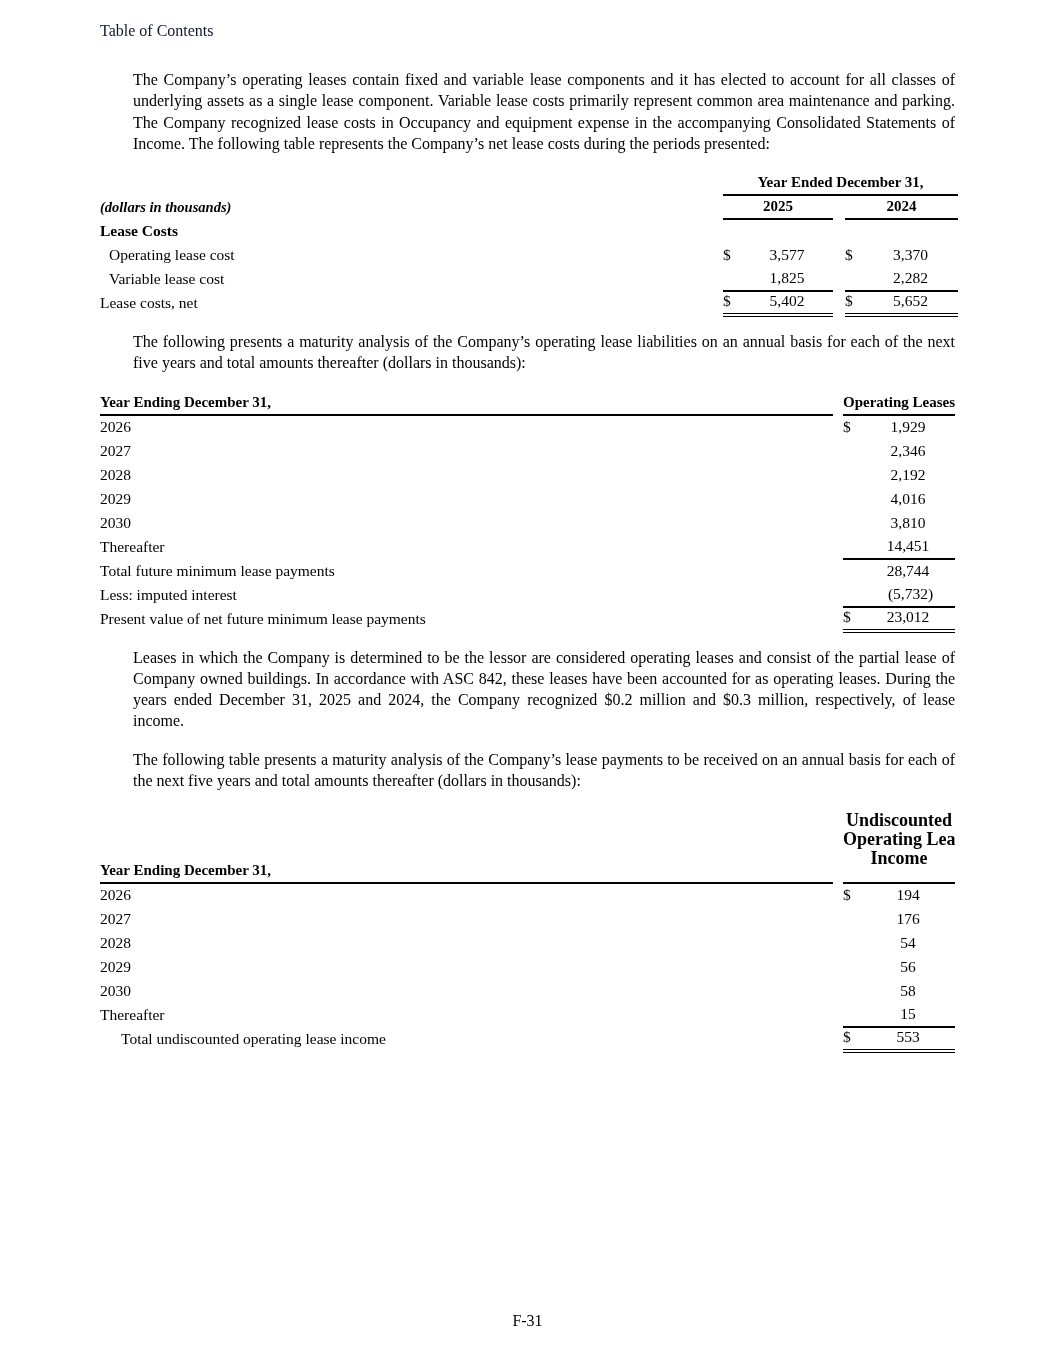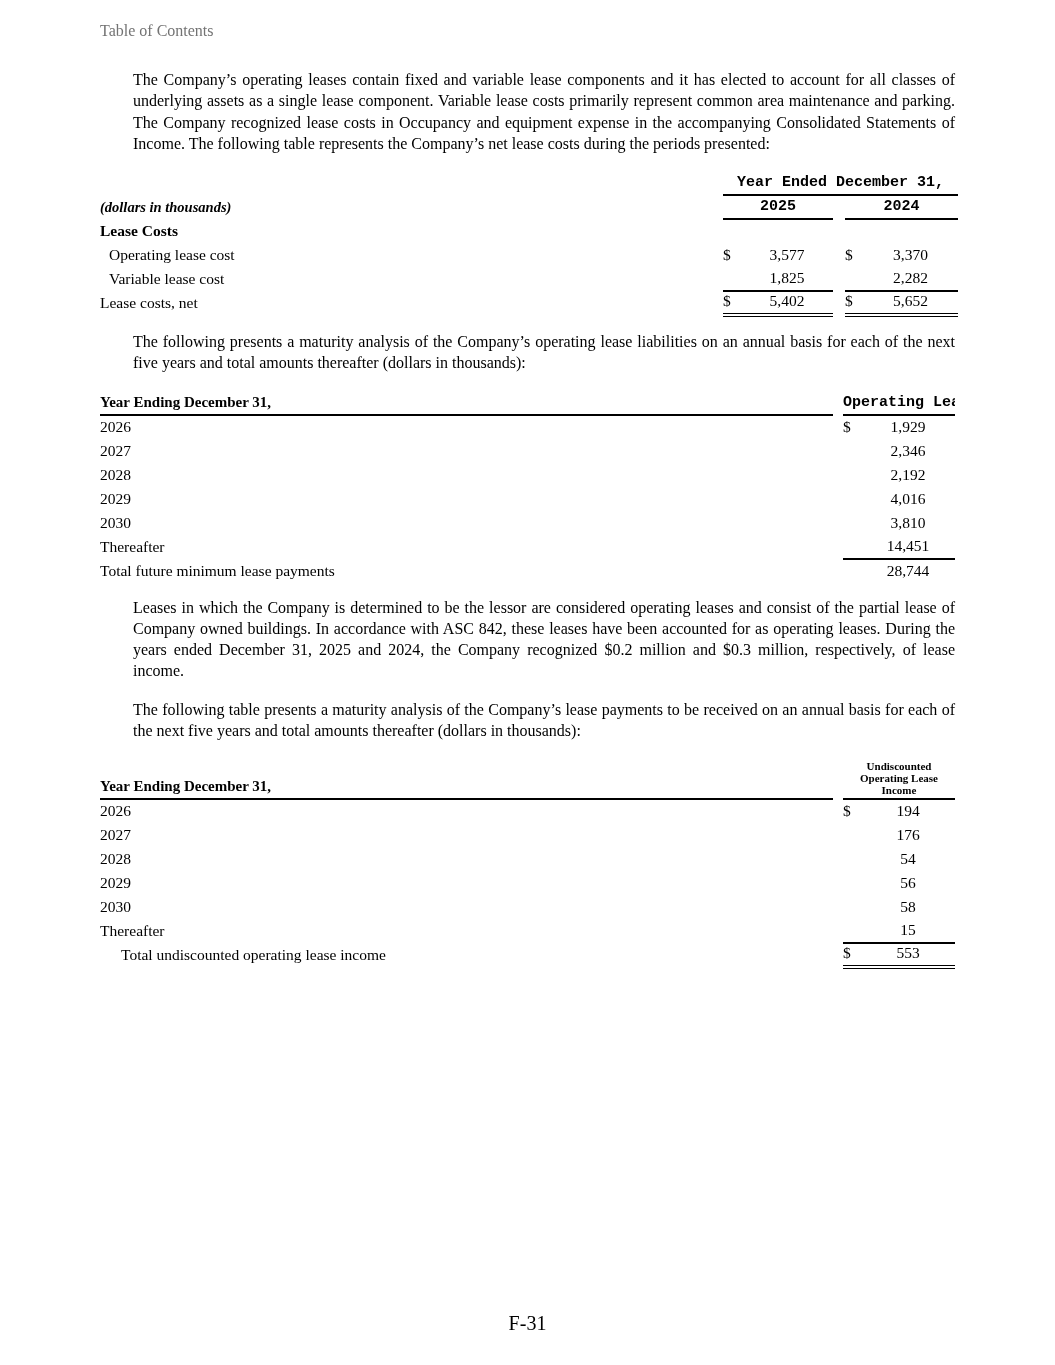--- a/index.html
+++ b/index.html
@@ -6,21 +6,21 @@
   html, body { background: #ffffff; }
   body {
     width: 1055px; height: 1365px;
     position: relative;
     font-family: "Liberation Serif", "DejaVu Serif", serif;
     color: #000000;
   }
   .page { padding: 22px 100px 0 100px; }
 
   .toc { font-size: 16px; margin-bottom: 29px; }
-  .toc a { color: #737373; text-decoration: none; cursor: pointer; }
+  .toc a { color: #0f172a; text-decoration: none; cursor: pointer; }
 
   p.body-text {
     font-size: 16px; line-height: 1.33;
     text-align: justify;
     margin-bottom: 17px;
     margin-left: 33px;
   }
 
   table { width: 100%; border-collapse: collapse; table-layout: fixed; }
   td {
@@ -41,37 +41,37 @@
   .t1 col.c-v2 { width: 89px; }
 
   .t2 col.c-label { width: 733px; }
   .t2 col.c-gap { width: 10px; }
   .t2 col.c-d { width: 24px; }
   .t2 col.c-v { width: 88px; }
 
   .hdr-bold { font-weight: bold; font-size: 15px; }
   .units { font-weight: bold; font-style: italic; font-size: 14.5px; }
   .section-hdr { font-weight: bold; }
-  .center { text-align: center; font-family: Liberation Mono, monospace; }
+  .center { text-align: center; }
   .val { text-align: center; padding-right: 6px; }
   .val.paren { padding-right: 1px; }
   .indent1 { padding-left: 9px; }
   .indent2 { padding-left: 21px; margin-top: 43px; }
 
   .rule-1 { border-bottom: 2px solid #000; }
   .rule-2 { border-bottom: 4px double #000; }
 
   .colhead-3line {
-    line-height: 1.06; font-weight: bold; font-size: 11px;
-    text-align: center; padding-bottom: 2px;
+    line-height: 1.06; font-weight: bold; font-size: 18px;
+    text-align: center; padding-bottom: 14px;
   }
 
   .footer {
     position: absolute; top: 1312px; left: 0;
-    width: 100%; text-align: center; font-size: 20px;
+    width: 100%; text-align: center; font-size: 16px;
   }
 </style>
 </head>
 <body>
 
 <div class="page">
 
   <div class="toc">
     <a>Table of Contents</a>
   </div>
@@ -183,20 +183,32 @@
       <td></td>
       <td class="rule-1"></td>
       <td class="val rule-1">14,451</td>
     </tr>
     <tr>
       <td>Total future minimum lease payments</td>
       <td></td>
       <td></td>
       <td class="val">28,744</td>
     </tr>
+    <tr>
+      <td>Less: imputed interest</td>
+      <td></td>
+      <td class="rule-1"></td>
+      <td class="val paren rule-1">(5,732)</td>
+    </tr>
+    <tr>
+      <td>Present value of net future minimum lease payments</td>
+      <td></td>
+      <td class="rule-2">$</td>
+      <td class="val rule-2">23,012</td>
+    </tr>
   </tbody>
     </table>
 
   <p class="body-text">Leases in which the Company is determined to be the lessor are considered operating leases and consist of the partial lease of Company owned buildings. In accordance with ASC 842, these leases have been accounted for as operating leases. During the years ended December 31, 2025 and 2024, the Company recognized $0.2 million and $0.3 million, respectively, of lease income.</p>
 
   <p class="body-text">The following table presents a maturity analysis of the Company’s lease payments to be received on an annual basis for each of the next five years and total amounts thereafter (dollars in thousands):</p>
 
   <table class="tbl t2" style="margin-top: 20px;">
     <colgroup>
         <col class="c-label">

